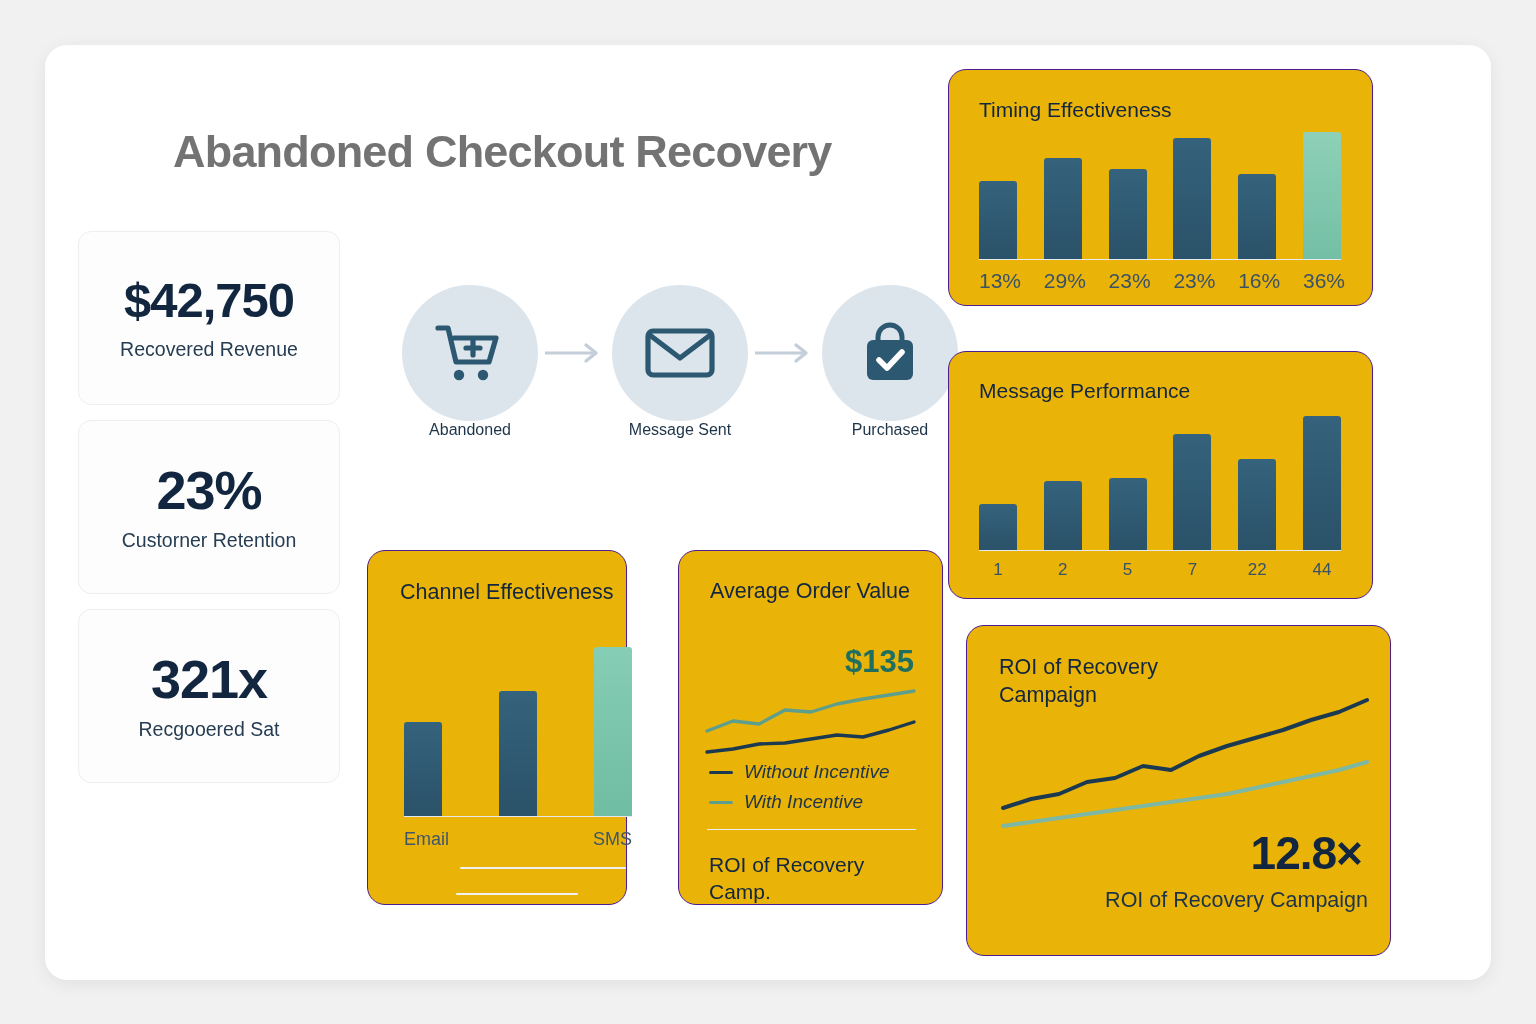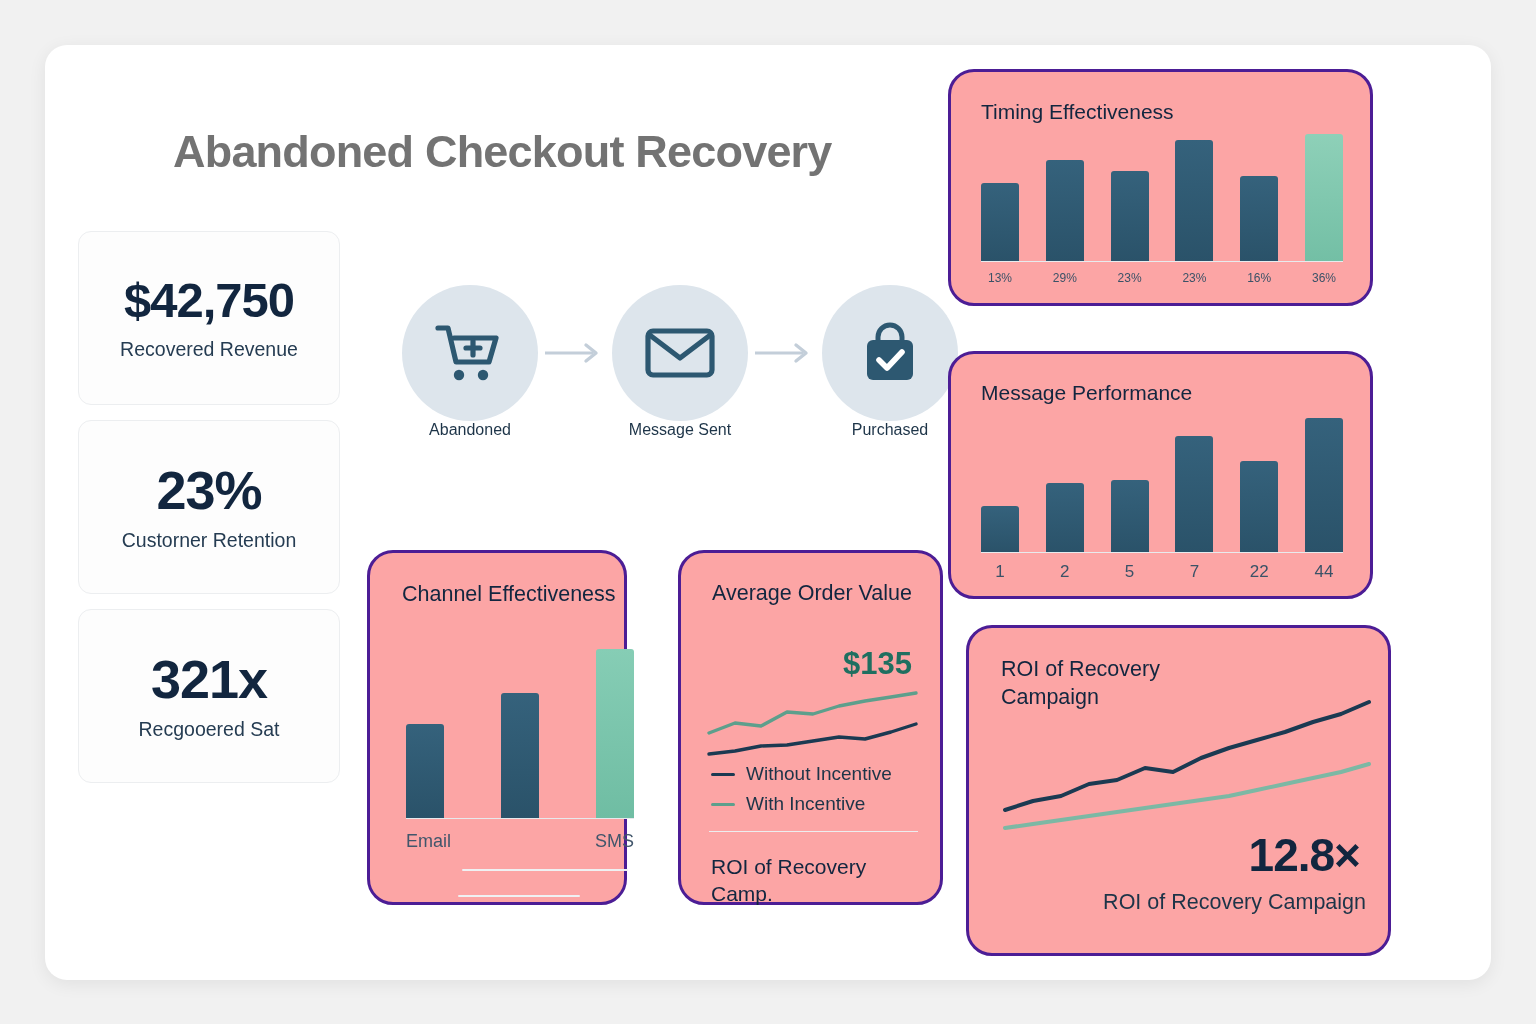--- a/index.html
+++ b/index.html
@@ -41,22 +41,22 @@
   .funnel-step { width: 140px; display: flex; flex-direction: column; align-items: center; }
   .funnel-circle {
     width: 136px; height: 136px; border-radius: 50%; background: #dde5ec;
     display: flex; align-items: center; justify-content: center;
   }
   .funnel-label { font-size: 16px; color: #1d3448; white-space: nowrap; }
   .funnel-arrow { width: 68px; height: 136px; display: flex; align-items: center; justify-content: center; }
 
   
   .card {
-    position: absolute; background: #fca5a5;
-    border: 3px solid #4c1d95; border-radius: 26px;
+    position: absolute; background: #eab308;
+    border: 1px solid #4c1d95; border-radius: 18px;
   }
   .card-title { font-size: 21px; color: #12263f; font-weight: 400; line-height: 1.28; }
 
   
   #channel-card { left: 322px; top: 505px; width: 260px; height: 355px; }
   #channel-card .card-title { position: absolute; left: 32px; top: 28px; font-size: 21.5px; }
   .ce-plot { position: absolute; left: 36px; top: 96px; width: 228px; height: 170px; }
   .ce-bars { position: absolute; left: 0; bottom: 0; width: 100%; height: 100%;
              display: flex; align-items: flex-end; justify-content: space-between; }
   .ce-bar { width: 38px; border-radius: 3px 3px 0 0; }
@@ -65,36 +65,36 @@
                display: flex; justify-content: space-between; gap: 23px; }
   .ce-lab { font-size: 18px; color: #41566b; }
   .ce-ghost { position: absolute; height: 2px; background: #eff1f3; border-radius: 1px; }
 
   
   #aov-card { left: 633px; top: 505px; width: 265px; height: 355px; }
   #aov-card .card-title { position: absolute; left: 31px; top: 27px; width: 200px; font-size: 21.5px; }
   .aov-value { position: absolute; right: 28px; top: 93px; font-size: 31px; font-weight: 700; color: #1f6f60; }
   .aov-spark { position: absolute; left: 24px; top: 128px; width: 215px; height: 78px; }
   .aov-legend { position: absolute; left: 30px; top: 210px; }
-  .legend-row { display: flex; align-items: center; margin-bottom: 8px; }
+  .legend-row { display: flex; align-items: center; margin-bottom: 8px; font-style: italic; }
   .legend-dash { width: 24px; height: 3px; border-radius: 2px; margin-right: 11px; }
   .legend-text { font-size: 19px; color: #1d3448; }
   .aov-divider { position: absolute; left: 28px; top: 278px; width: 209px; height: 1px; background: #ededef; }
   .aov-sub { position: absolute; left: 30px; top: 300px; width: 200px; font-size: 21px; color: #12263f; line-height: 1.3; }
 
   
   #timing-card { left: 903px; top: 24px; width: 425px; height: 237px; }
   #timing-card .card-title { position: absolute; left: 30px; top: 27px; }
   .tm-plot { position: absolute; left: 30px; top: 62px; width: 362px; height: 128px; }
   .tm-bars { position: absolute; left: 0; bottom: 0; width: 100%; height: 100%;
              display: flex; align-items: flex-end; justify-content: space-between; }
   .tm-bar { width: 38px; border-radius: 3px 3px 0 0; }
   .tm-axis { position: absolute; left: 0; bottom: 0; width: 100%; height: 1px; background: #e8ebee; }
   .tm-labels { position: absolute; left: 30px; top: 199px; width: 362px; display: flex; justify-content: space-between; }
-  .tm-lab { width: 38px; text-align: center; font-size: 12px; color: #3a5267; }
+  .tm-lab { width: 38px; text-align: right; font-size: 21px; color: #3a5267; }
 
   
   #message-card { left: 903px; top: 306px; width: 425px; height: 248px; }
   #message-card .card-title { position: absolute; left: 30px; top: 26px; }
   .mp-plot { position: absolute; left: 30px; top: 64px; width: 362px; height: 135px; }
   .mp-bars { position: absolute; left: 0; bottom: 0; width: 100%; height: 100%;
              display: flex; align-items: flex-end; justify-content: space-between; }
   .mp-bar { width: 38px; border-radius: 3px 3px 0 0; }
   .mp-axis { position: absolute; left: 0; bottom: 0; width: 100%; height: 1px; background: #e8ebee; }
   .mp-labels { position: absolute; left: 30px; top: 208px; width: 362px; display: flex; justify-content: space-between; }

